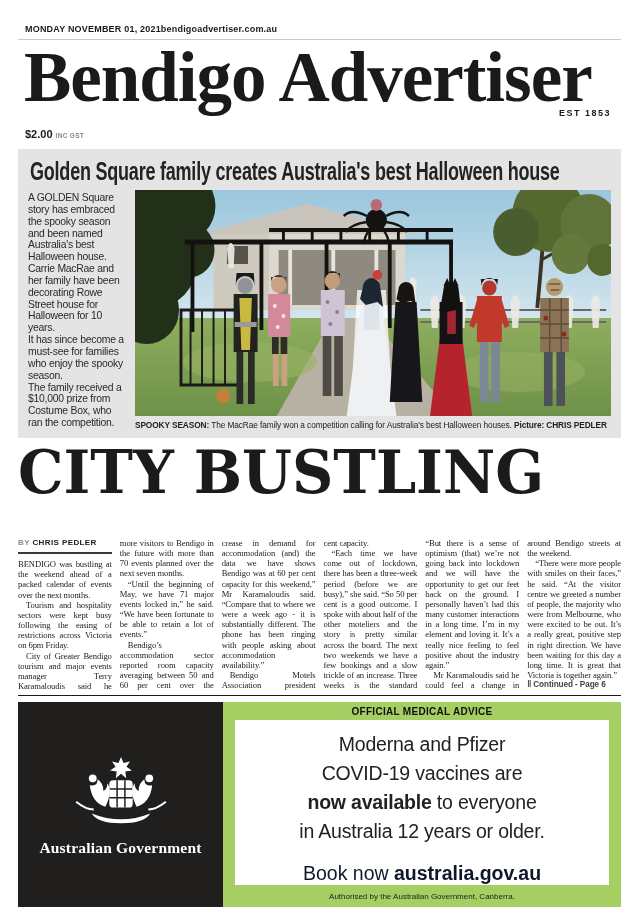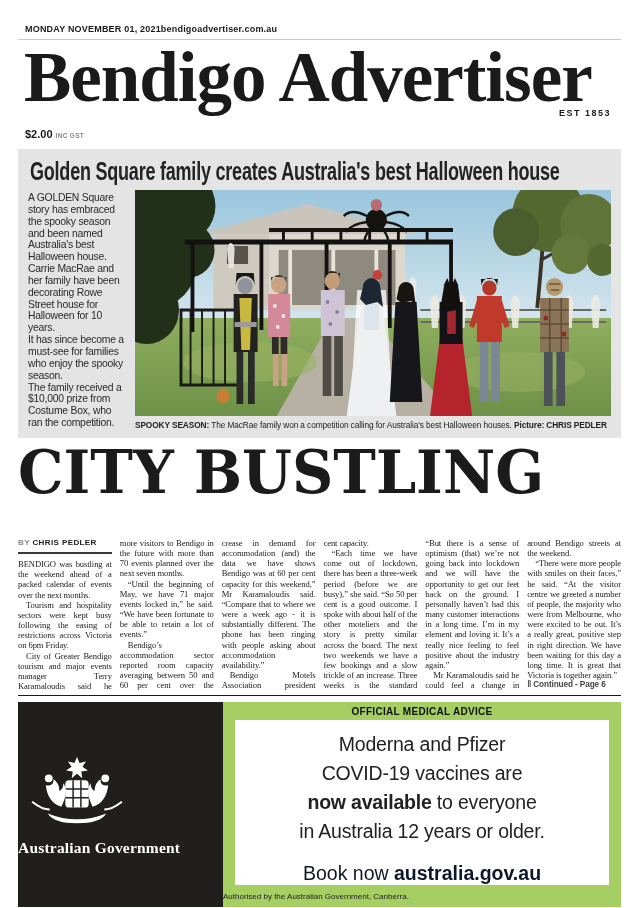--- a/index.html
+++ b/index.html
@@ -56,30 +56,30 @@
   .col p { margin:0; }
   .col p.ind { text-indent:8px; }
   .byline { font-family:"Liberation Sans", sans-serif; font-size:8px; font-weight:bold;
             letter-spacing:.4px; border-bottom:2px solid #3a3a3a; padding-bottom:4px; margin-bottom:5px; }
   .byline .by { color:#8a8a8a; }
   .continued { font-family:"Liberation Sans", sans-serif; font-size:8.2px; font-weight:bold; color:#444; margin-top:2px; }
   .rule { border:none; border-top:1px solid #1a1a1a; margin:5px 0 6px 0; }
   
   .ad { display:flex; height:205px; }
   .ad-left { flex:0 0 205px; background:#211f1e; display:flex; flex-direction:column;
-             justify-content:center; gap:8px; }
+             align-items:center; justify-content:center; gap:8px; }
   .ad-left .govname { color:#fff; font-family:"Liberation Serif", serif; font-weight:bold; font-size:15.5px; letter-spacing:.2px; }
   .ad-right { flex:1; background:#a5cf63; display:flex; flex-direction:column; }
   .ad-advice { text-align:center; font-size:10px; font-weight:bold; letter-spacing:.3px; padding:4px 0 3px 0; color:#111; }
   .ad-box { background:#fff; margin:0 12px; flex:1; display:flex; flex-direction:column;
             align-items:center; justify-content:flex-end; text-align:center; }
   .ad-box .msg { font-size:19.5px; line-height:29px; color:#222; letter-spacing:-.2px; }
   .ad-box .book { font-size:19.5px; margin-top:16px; color:#0f172a; }
   .ad-box b { font-weight:bold; }
-  .ad-auth { font-size:8px; color:#222; padding:7px 0 6px 0; }
+  .ad-auth { text-align:center; font-size:8px; color:#222; padding:7px 0 6px 0; }
 </style>
 </head>
 <body>
 
 <div class="topbar">
   <span>MONDAY NOVEMBER 01, 2021</span>
   <a href="#">bendigoadvertiser.com.au</a>
 </div>
 
 <div class="masthead">

